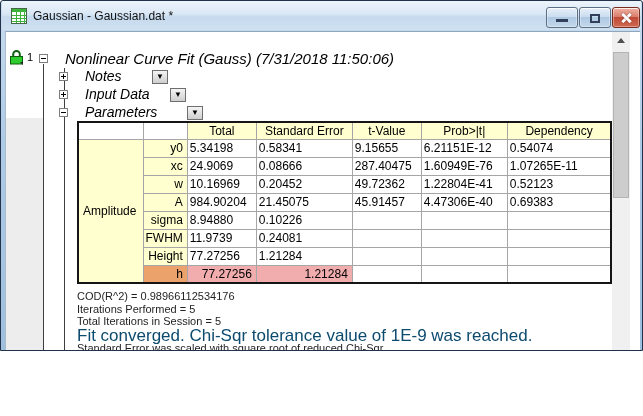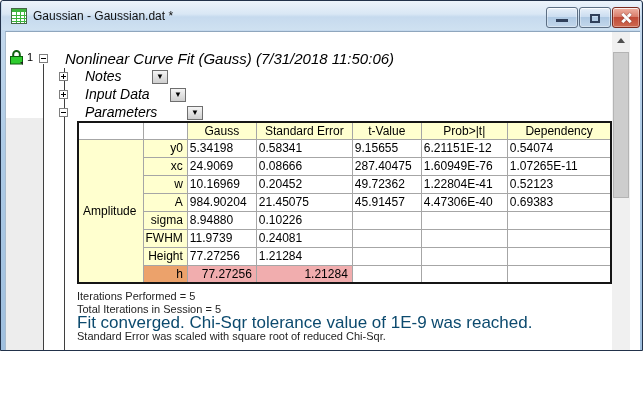--- a/index.html
+++ b/index.html
@@ -195,21 +195,21 @@
           <col style="width:69px">
         <col style="width:96px">
           <col style="width:69px">
           <col style="width:86px">
           <col style="width:104px">
       </colgroup>
       <tbody>
           <tr class="hdr">
         <td class="h-white"></td>
         <td class="h-white"></td>
-        <td class="h-yel">Gauss</td>
+        <td class="h-yel">Total</td>
         <td class="h-yel">Standard Error</td>
         <td class="h-yel">t-Value</td>
         <td class="h-yel">Prob&gt;|t|</td>
         <td class="h-yel">Dependency</td>
       </tr>
       <tr>
         <td class="group-cell" rowspan="8">Amplitude</td>
         <td class="c-param">y0</td>
         <td class="c-num">5.34198</td>
         <td class="c-num">0.58341</td>
@@ -270,20 +270,21 @@
         <td class="hl-num">77.27256</td>
         <td class="hl-num">1.21284</td>
         <td class="c-num"></td>
         <td class="c-num"></td>
         <td class="c-num"></td>
       </tr>
     </tbody>
       </table>
 
     <div class="stats">
+      <div class="line">COD(R^2) = 0.98966112534176</div>
       <div class="line">Iterations Performed = 5</div>
       <div class="line">Total Iterations in Session = 5</div>
       <div class="line blue">Fit converged. Chi-Sqr tolerance value of 1E-9 was reached.</div>
       <div class="line">Standard Error was scaled with square root of reduced Chi-Sqr.</div>
     </div>
 
     <div class="vscroll">
       <div class="vs-btn vs-up">
           <span class="tri tri-up"></span>
         </div>

